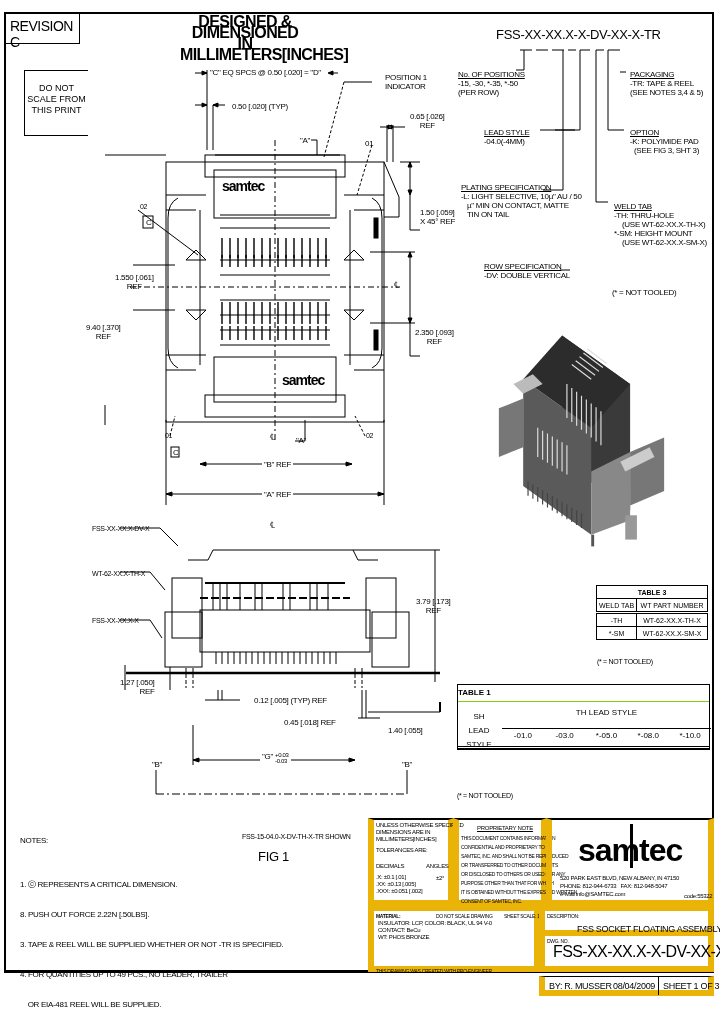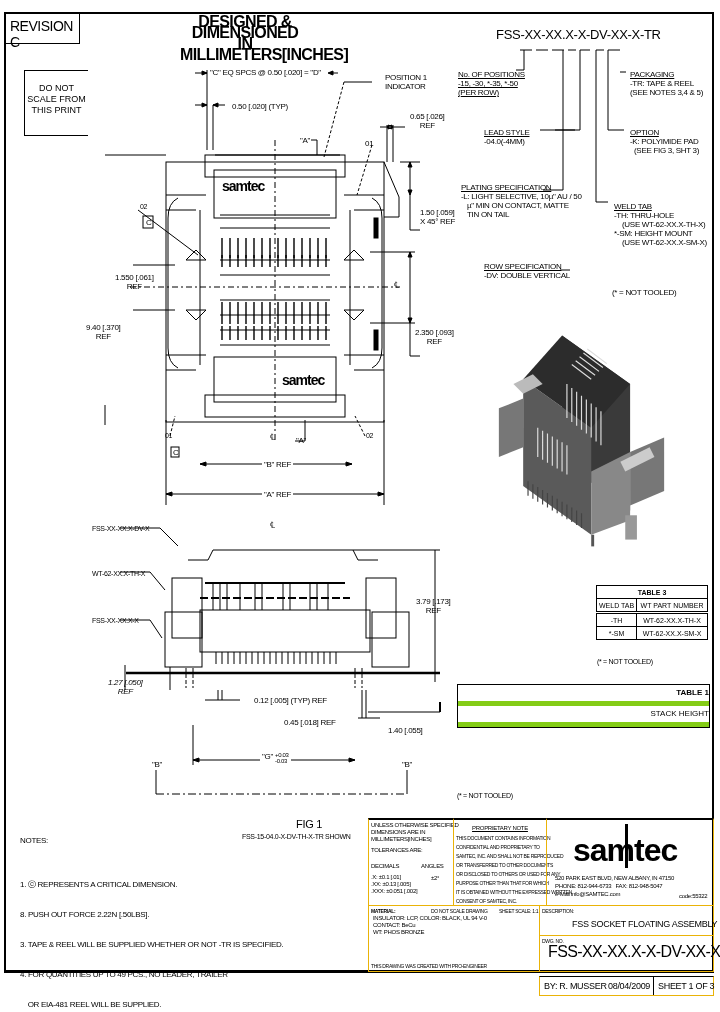--- a/index.html
+++ b/index.html
@@ -12,23 +12,23 @@
   .t{position:absolute;font-size:8px;line-height:9px;white-space:nowrap;letter-spacing:-0.3px;}
   .t-sm{font-size:7px;line-height:8px;}
   .t-md{font-size:9px;line-height:10px;}
   .pn{position:absolute;left:496px;top:27px;font-size:13px;letter-spacing:-0.3px;}
   .u{text-decoration:underline;}
   svg{position:absolute;left:0;top:0;}
   
   .table3{position:absolute;left:596px;top:585px;width:112px;border-collapse:collapse;font-size:7px;}
   .table3 td{border:1px solid #000;text-align:center;height:12px;padding:0;}
   .table1{position:absolute;left:457px;top:684px;width:253px;border:1px solid #000;box-sizing:border-box;font-size:8px;}
-  .tb-row{border-bottom:5px solid #84cc16;text-align:right;height:16px;line-height:16px;}
+  .tb-row{border-bottom:1px solid #84cc16;text-align:left;height:16px;line-height:16px;}
   .tb-cell{display:inline-block;text-align:center;}
-  .box{position:absolute;border:1px solid #eab308;box-sizing:border-box;}
+  .box{position:absolute;border:6px solid #eab308;box-sizing:border-box;}
   .render3d{position:absolute;left:494px;top:325px;width:175px;height:225px;}
 </style>
 </head>
 <body>
 
 <div class="frame"></div>
 <div class="rev">REVISION C</div>
 
 <div class="title-dd">
   <div>DESIGNED &amp; DIMENSIONED</div>
@@ -204,21 +204,21 @@
 <div class="t" style="left:173px;top:448px;">C</div>
 <div class="t t-md" style="left:270px;top:432px;">℄</div>
 <div class="t" style="left:296px;top:436px;">"A"</div>
 <div class="t t-sm" style="left:366px;top:432px;">02</div>
 <div class="t" style="left:262px;top:460px;background:#fff;padding:0 2px;">"B" REF</div>
 <div class="t" style="left:262px;top:490px;background:#fff;padding:0 2px;">"A" REF</div>
 <div class="abs" style="left:222px;top:178px;font-weight:bold;font-size:14px;letter-spacing:-1px;">samtec</div>
 <div class="abs" style="left:282px;top:372px;font-weight:bold;font-size:14px;letter-spacing:-1px;">samtec</div>
 
 <div class="pn">FSS-XX-XX.X-X-DV-XX-X-TR</div>
-<div class="t" style="left:458px;top:70px;text-decoration:underline;">
+<div class="t" style="left:458px;top:70px;">
   <div class="u">No. OF POSITIONS</div>
   <div>-15, -30, *-35, *-50</div>
   <div>(PER ROW)</div>
 </div>
 <div class="t" style="left:484px;top:128px;">
   <div class="u">LEAD STYLE</div>
   <div>-04.0(-4MM)</div>
 </div>
 <div class="t" style="left:461px;top:183px;">
   <div class="u">PLATING SPECIFICATION</div>
@@ -283,37 +283,37 @@
 </svg>
 
 <div class="t t-md" style="left:270px;top:520px;">℄</div>
 <div class="t t-sm" style="left:92px;top:525px;">FSS-XX-XX.X-DV-X</div>
 <div class="t t-sm" style="left:92px;top:570px;">WT-62-XX.X-TH-X</div>
 <div class="t t-sm" style="left:92px;top:617px;">FSS-XX-XX.X-X</div>
 <div class="t" style="left:416px;top:597px;text-align:center;">
   <div>3.79 [.173]</div>
   <div>REF</div>
 </div>
-<div class="t" style="left:108px;top:678px;text-align:center;font-style:italic;">
+<div class="t" style="left:120px;top:678px;text-align:right;">
   <div>1.27 [.050]</div>
   <div>REF</div>
 </div>
 <div class="t" style="left:254px;top:696px;">0.12 [.005] (TYP) REF</div>
 <div class="t" style="left:284px;top:718px;">0.45 [.018] REF</div>
 <div class="t" style="left:388px;top:726px;">1.40 [.055]</div>
 <div class="t" style="left:260px;top:752px;background:#fff;padding:0 2px;">
   <span>"G"</span>
   <span style="display:inline-block;font-size:6px;line-height:6px;vertical-align:top;">
     <span style="display:block;">+0.03</span>
     <span style="display:block;">-0.03</span>
   </span>
 </div>
 <div class="t" style="left:152px;top:760px;">"B"</div>
 <div class="t" style="left:402px;top:760px;">"B"</div>
-<div class="t" style="left:258px;top:820px;font-size:11px;margin-left:38px;">FIG 1</div>
+<div class="t" style="left:258px;top:852px;font-size:13px;">FIG 1</div>
 <div class="t t-sm" style="left:242px;top:833px;">FSS-15-04.0-X-DV-TH-X-TR SHOWN</div>
 
 <table class="table3">
   <tbody>
       <tr>
         <td colspan="2" style="font-weight:bold;">TABLE 3</td>
       </tr>
   <tr>
     <td>WELD TAB</td>
     <td>WT PART NUMBER</td>
@@ -325,21 +325,34 @@
   <tr>
     <td>*-SM</td>
     <td>WT-62-XX.X-SM-X</td>
   </tr>
 </tbody>
   </table>
 <div class="t t-sm" style="left:597px;top:658px;">(* = NOT TOOLED)</div>
 
 <div class="table1">
   <div class="tb-row" style="font-weight:bold;">TABLE 1</div>
-  <div class="tb-row">STACK HEIGHT</div>
+  <div style="position:relative;height:44px;border-bottom:3px double #000;">
+    <div class="abs" style="left:4px;top:8px;font-size:8px;line-height:14px;text-align:center;width:34px;">
+      <div>SH LEAD</div>
+      <div>STYLE</div>
+    </div>
+    <div class="abs" style="left:44px;top:6px;width:209px;text-align:center;">TH LEAD STYLE</div>
+    <div class="abs" style="left:44px;top:26px;width:209px;border-top:1px solid #000;display:flex;">
+      <span class="tb-cell" style="flex:1;padding-top:2px;">-01.0</span>
+      <span class="tb-cell" style="flex:1;padding-top:2px;">-03.0</span>
+      <span class="tb-cell" style="flex:1;padding-top:2px;">*-05.0</span>
+      <span class="tb-cell" style="flex:1;padding-top:2px;">*-08.0</span>
+      <span class="tb-cell" style="flex:1;padding-top:2px;">*-10.0</span>
+    </div>
+  </div>
 </div>
 <div class="t t-sm" style="left:457px;top:792px;">(* = NOT TOOLED)</div>
 
 <div class="t" style="left:20px;top:836px;">NOTES:</div>
 <div class="t" style="left:20px;top:860px;font-size:8px;line-height:10px;white-space:pre;">
   <div>1. ⓒ REPRESENTS A CRITICAL DIMENSION.</div>
   <div>8. PUSH OUT FORCE 2.22N [.50LBS].</div>
   <div>3. TAPE &amp; REEL WILL BE SUPPLIED WHETHER OR NOT -TR IS SPECIFIED.</div>
   <div>4. FOR QUANTITIES UP TO 49 PCS., NO LEADER, TRAILER</div>
   <div>    OR EIA-481 REEL WILL BE SUPPLIED.</div>

